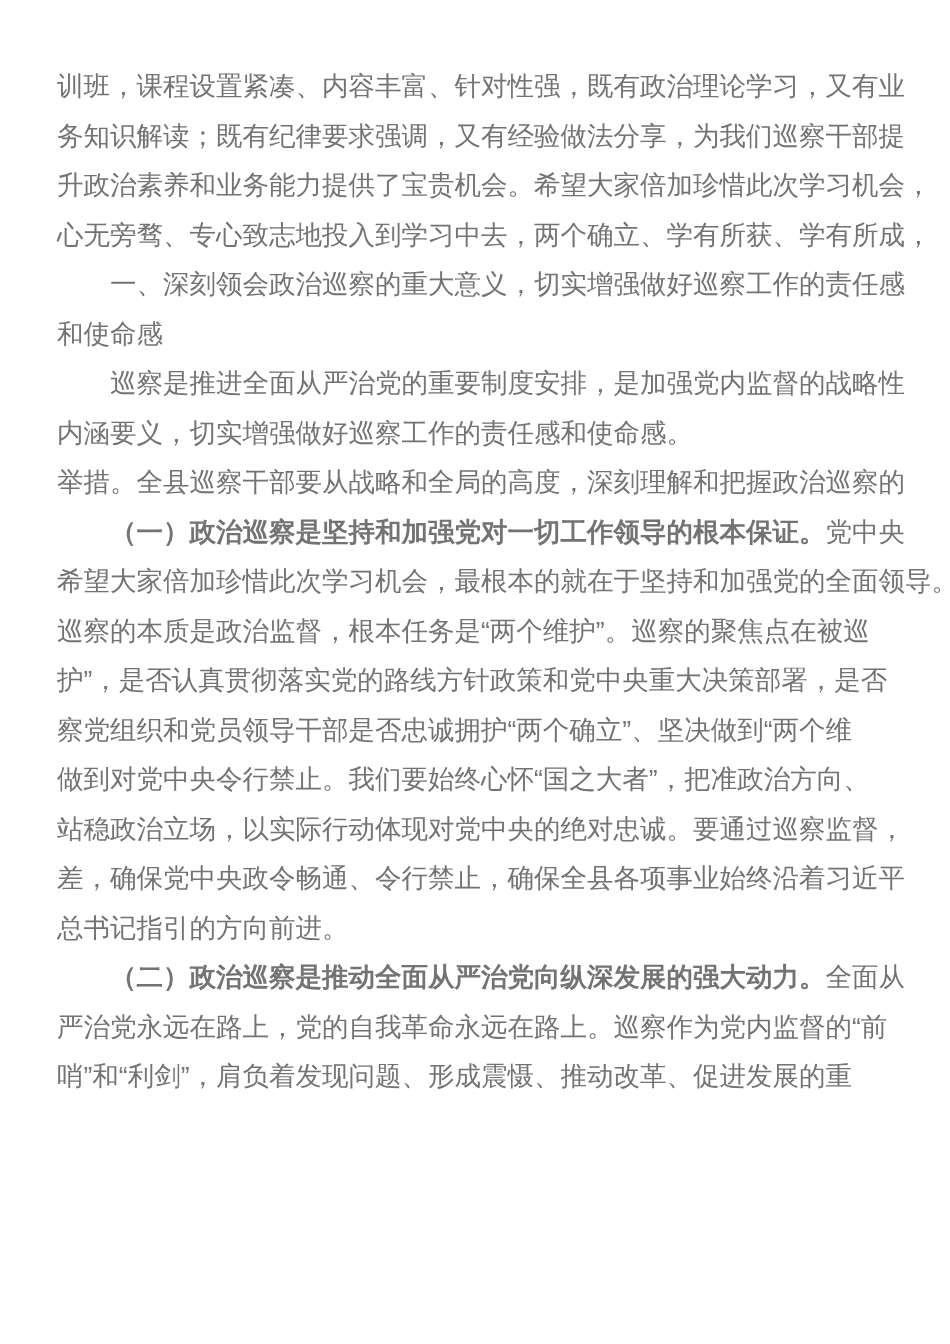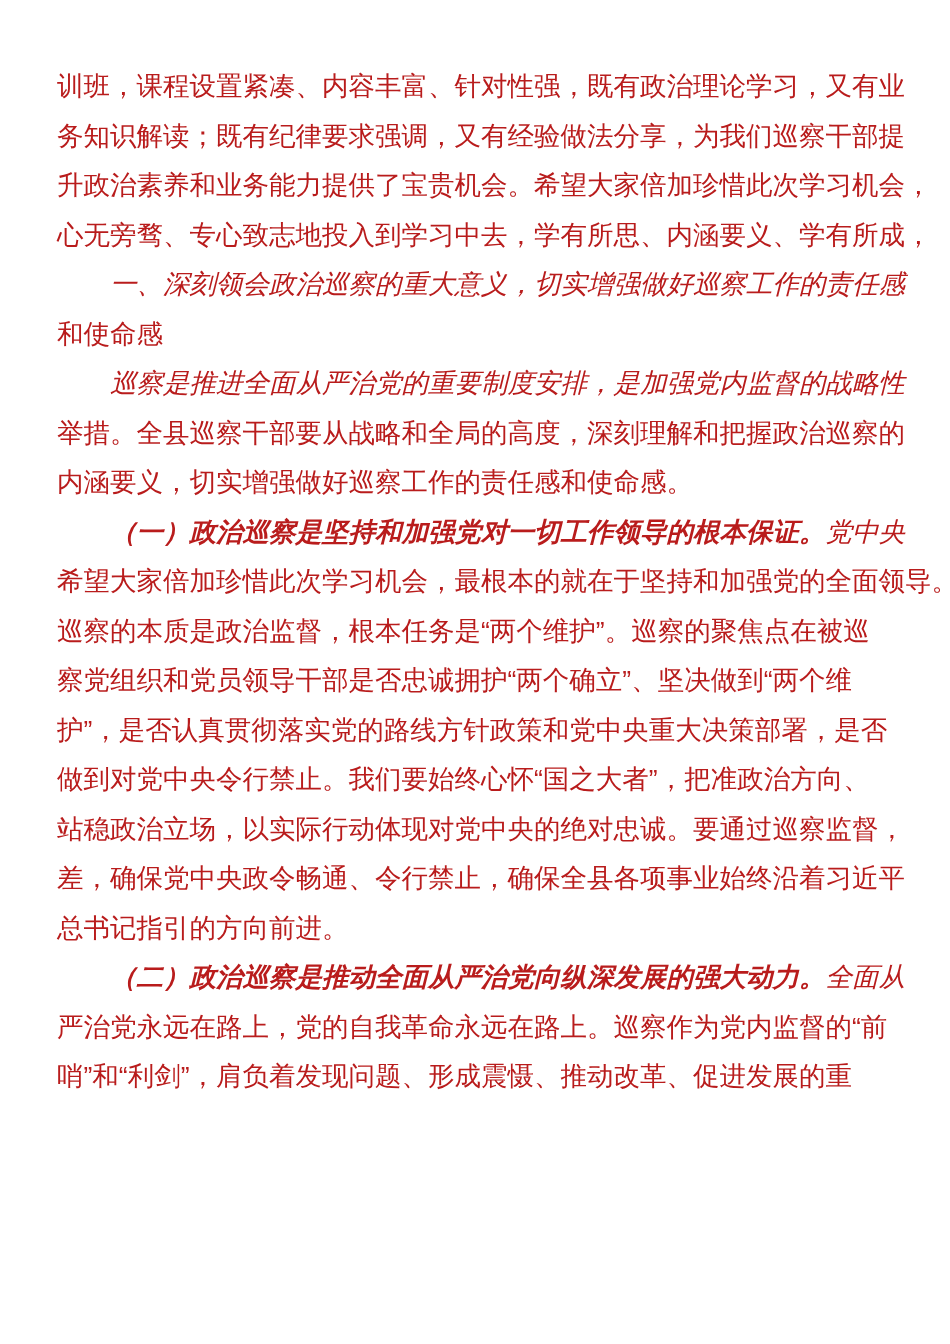--- a/index.html
+++ b/index.html
@@ -19,56 +19,56 @@
     height: 1344px;
     padding: 62px 40px 0 57px;
     color: #000000;
     background: #ffffff;
   }
   .para { margin: 0; }
   .line {
     font-size: 26.5px;
     line-height: 49.5px;
     white-space: nowrap;
-    color: #b91c1c;
+    color: #737373;
   }
-  .line.indent { padding-left: 53px; font-style: italic; }
+  .line.indent { padding-left: 53px; }
   .b { font-weight: 700; }
 </style>
 </head>
 <body>
 
 <div class="page">
 
   <div class="para">
     <div class="line">训班，课程设置紧凑、内容丰富、针对性强，既有政治理论学习，又有业</div>
     <div class="line">务知识解读；既有纪律要求强调，又有经验做法分享，为我们巡察干部提</div>
     <div class="line">升政治素养和业务能力提供了宝贵机会。希望大家倍加珍惜此次学习机会，</div>
-    <div class="line">心无旁骛、专心致志地投入到学习中去，学有所思、内涵要义、学有所成，</div>
+    <div class="line">心无旁骛、专心致志地投入到学习中去，两个确立、学有所获、学有所成，</div>
   </div>
 
   <div class="para">
     <div class="line indent">一、深刻领会政治巡察的重大意义，切实增强做好巡察工作的责任感</div>
     <div class="line">和使命感</div>
   </div>
 
   <div class="para">
     <div class="line indent">巡察是推进全面从严治党的重要制度安排，是加强党内监督的战略性</div>
+    <div class="line">内涵要义，切实增强做好巡察工作的责任感和使命感。</div>
     <div class="line">举措。全县巡察干部要从战略和全局的高度，深刻理解和把握政治巡察的</div>
-    <div class="line">内涵要义，切实增强做好巡察工作的责任感和使命感。</div>
   </div>
 
   <div class="para">
     <div class="line indent">
       <span class="b">（一）政治巡察是坚持和加强党对一切工作领导的根本保证。</span><span>党中央</span>
     </div>
     <div class="line">希望大家倍加珍惜此次学习机会，最根本的就在于坚持和加强党的全面领导。</div>
     <div class="line">巡察的本质是政治监督，根本任务是“两个维护”。巡察的聚焦点在被巡</div>
+    <div class="line">护”，是否认真贯彻落实党的路线方针政策和党中央重大决策部署，是否</div>
     <div class="line">察党组织和党员领导干部是否忠诚拥护“两个确立”、坚决做到“两个维</div>
-    <div class="line">护”，是否认真贯彻落实党的路线方针政策和党中央重大决策部署，是否</div>
     <div class="line">做到对党中央令行禁止。我们要始终心怀“国之大者”，把准政治方向、</div>
     <div class="line">站稳政治立场，以实际行动体现对党中央的绝对忠诚。要通过巡察监督，</div>
     <div class="line">差，确保党中央政令畅通、令行禁止，确保全县各项事业始终沿着习近平</div>
     <div class="line">总书记指引的方向前进。</div>
   </div>
 
   <div class="para">
     <div class="line indent">
       <span class="b">（二）政治巡察是推动全面从严治党向纵深发展的强大动力。</span><span>全面从</span>
     </div>

